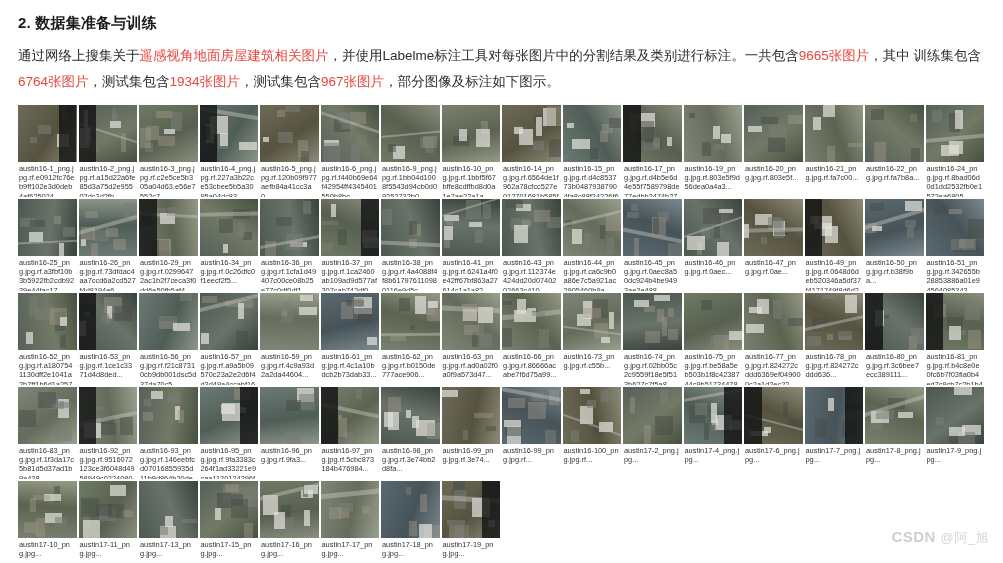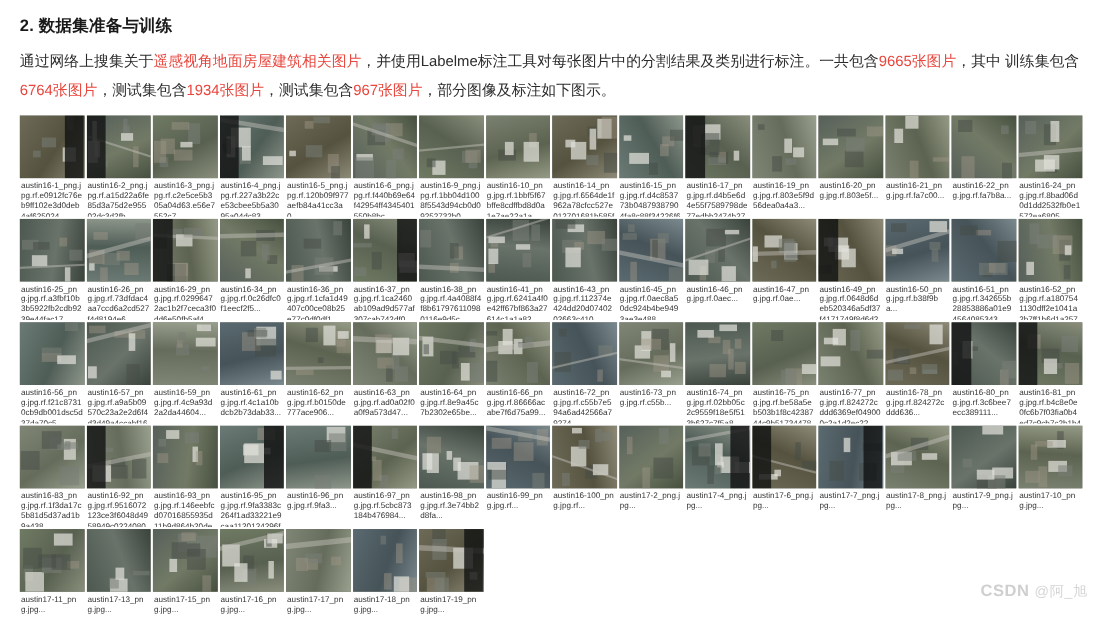--- a/index.html
+++ b/index.html
@@ -419,20 +419,33 @@
           <div class="ov1" style="left: 5.84254%; top: 1.97921%; width: 29.9399%; height: 8.35045px; background: rgba(70, 75, 70, 0.5);"></div>
           <div class="ov1" style="left: 15.985%; top: 33.8801%; width: 29.4718%; height: 11.5955px; background: rgba(120, 125, 118, 0.55);"></div>
           <div class="ov1" style="left: 76.2304%; top: 31.8239%; width: 28.2428%; height: 10.4591px; background: rgba(120, 125, 118, 0.55);"></div>
           <div class="ov1" style="left: 34.7329%; top: 37.5508%; width: 14.5917%; height: 6.31907px; background: rgba(160, 150, 135, 0.45);"></div>
           <div class="ov1" style="left: 20.1172%; top: 44.891%; width: 24.0807%; height: 18.3703px; background: rgba(225, 225, 218, 0.72);"></div>
         </div>
         <div class="caption">austin16-43_png.jpg.rf.112374e424dd20d0740202663c410...</div>
       </div>
       <div class="cell">
         <div class="thumb">
+          <div class="base" style="background: linear-gradient(37deg, rgb(128, 134, 118), rgb(101, 108, 91) 55%, rgb(154, 160, 142));"></div>
+          <div class="ov1" style="left: 15.5386%; top: 53.1219%; width: 17.0922%; height: 14.4627px; background: rgba(225, 225, 218, 0.72);"></div>
+          <div class="ov1" style="left: 3.42773%; top: 36.6528%; width: 12.867%; height: 6.79322px; background: rgba(70, 75, 70, 0.5);"></div>
+          <div class="ov1" style="left: 73.6432%; top: 26.1199%; width: 30.4415%; height: 16.6389px; background: rgba(160, 150, 135, 0.45);"></div>
+          <div class="ov1" style="left: 76.5713%; top: 67.2305%; width: 11.5506%; height: 16.3688px; background: rgba(120, 125, 118, 0.55);"></div>
+          <div class="ov1" style="left: 36.0479%; top: 59.6939%; width: 13.4885%; height: 14.5213px; background: rgba(120, 125, 118, 0.55);"></div>
+          <div class="ov1" style="left: 64.3669%; top: 46.334%; width: 8.47183%; height: 13.4785px; background: rgba(70, 75, 70, 0.5);"></div>
+          <div class="ov2" style="left: -10%; top: 30.0275%; width: 130%; height: 2.90052px; background: rgba(200, 198, 190, 0.45); transform: rotate(-13.4278deg);"></div>
+        </div>
+        <div class="caption">austin16-44_png.jpg.rf.ca6c9b0a86e7c5a921ac2905460b9a...</div>
+      </div>
+      <div class="cell">
+        <div class="thumb">
           <div class="base" style="background: linear-gradient(22deg, rgb(90, 106, 112), rgb(70, 83, 88) 55%, rgb(123, 138, 143));"></div>
           <div class="ov1" style="left: 48.9882%; top: 31.9435%; width: 23.8801%; height: 18.7029px; background: rgba(160, 150, 135, 0.45);"></div>
           <div class="ov1" style="left: 14.1708%; top: 9.32734%; width: 10.7469%; height: 6.85493px; background: rgba(120, 125, 118, 0.55);"></div>
           <div class="ov1" style="left: 60.0316%; top: 22.322%; width: 17.8747%; height: 9.44022px; background: rgba(120, 125, 118, 0.55);"></div>
           <div class="ov1" style="left: 6.00076%; top: 21.9385%; width: 22.2206%; height: 6.93408px; background: rgba(120, 125, 118, 0.55);"></div>
           <div class="ov1" style="left: 18.3061%; top: 68.0669%; width: 9.81335%; height: 18.0945px; background: rgba(160, 150, 135, 0.45);"></div>
           <div class="ov1" style="left: 52.0583%; top: 33.6475%; width: 9.06827%; height: 18.3057px; background: rgba(70, 75, 70, 0.5);"></div>
           <div class="ov1" style="left: 77.6569%; top: 76.7857%; width: 31.9023%; height: 16.4953px; background: rgba(120, 125, 118, 0.55);"></div>
           <div class="ov2" style="left: -10%; top: 61.9841%; width: 130%; height: 4.34784px; background: rgba(200, 198, 190, 0.45); transform: rotate(11.454deg);"></div>
         </div>
@@ -512,20 +525,35 @@
           <div class="ov1" style="left: 12.9154%; top: 69.2497%; width: 12.2069%; height: 11.0846px; background: rgba(225, 225, 218, 0.72);"></div>
           <div class="ov1" style="left: 71.7083%; top: 73.2598%; width: 9.87306%; height: 12.9986px; background: rgba(70, 75, 70, 0.5);"></div>
           <div class="ov1" style="left: 54.046%; top: 26.1883%; width: 29.8351%; height: 16.9715px; background: rgba(160, 150, 135, 0.45);"></div>
           <div class="ov1" style="left: 18.5638%; top: 6.56448%; width: 14.6443%; height: 19.4291px; background: rgba(120, 125, 118, 0.55);"></div>
           <div class="ov1" style="left: 72.2616%; top: 41.8292%; width: 11.429%; height: 9.08459px; background: rgba(225, 225, 218, 0.72);"></div>
         </div>
         <div class="caption">austin16-52_png.jpg.rf.a1807541130dff2e1041a2b7ff1b6d1a2578704c94dj...</div>
       </div>
       <div class="cell">
         <div class="thumb">
+          <div class="base" style="background: linear-gradient(45deg, rgb(76, 88, 80), rgb(105, 115, 106) 55%, rgb(57, 66, 59));"></div>
+          <div class="ov1" style="left: 43.1917%; top: 6.96834%; width: 30.796%; height: 15.9392px; background: rgba(160, 150, 135, 0.45);"></div>
+          <div class="ov1" style="left: 9.69374%; top: 33.6588%; width: 9.58528%; height: 5.28039px; background: rgba(225, 225, 218, 0.72);"></div>
+          <div class="ov1" style="left: 1.67351%; top: 49.0144%; width: 11.0598%; height: 14.7423px; background: rgba(225, 225, 218, 0.72);"></div>
+          <div class="ov1" style="left: 0.635529%; top: 19.5074%; width: 27.3097%; height: 14.0003px; background: rgba(70, 75, 70, 0.5);"></div>
+          <div class="ov1" style="left: 60.2876%; top: 23.1796%; width: 30.6896%; height: 15.1157px; background: rgba(70, 75, 70, 0.5);"></div>
+          <div class="ov1" style="left: 47.9729%; top: 23.1333%; width: 9.08891%; height: 12.635px; background: rgba(225, 225, 218, 0.72);"></div>
+          <div class="ov1" style="left: 39.9626%; top: 37.3242%; width: 12.3241%; height: 8.21296px; background: rgba(120, 125, 118, 0.55);"></div>
+          <div class="ov1" style="left: 45.5358%; top: 42.6519%; width: 10.5416%; height: 6.29105px; background: rgba(120, 125, 118, 0.55);"></div>
+          <div class="ov3" style="left: 0px; top: 0px; width: 30%; height: 100%; background: rgba(18, 20, 20, 0.82);"></div>
+        </div>
+        <div class="caption">austin16-53_png.jpg.rf.1ce1c3371d4d8ded...</div>
+      </div>
+      <div class="cell">
+        <div class="thumb">
           <div class="base" style="background: linear-gradient(113deg, rgb(107, 122, 116), rgb(79, 93, 87) 55%, rgb(141, 150, 138));"></div>
           <div class="ov1" style="left: 70.6179%; top: 0.599213%; width: 20.3691%; height: 7.83346px; background: rgba(120, 125, 118, 0.55);"></div>
           <div class="ov1" style="left: 34.258%; top: 48.6973%; width: 31.274%; height: 8.24928px; background: rgba(160, 150, 135, 0.45);"></div>
           <div class="ov1" style="left: 57.6713%; top: 52.3457%; width: 30.2021%; height: 8.0427px; background: rgba(225, 225, 218, 0.72);"></div>
           <div class="ov1" style="left: 33.4686%; top: 40.9214%; width: 30.6684%; height: 6.88078px; background: rgba(120, 125, 118, 0.55);"></div>
         </div>
         <div class="caption">austin16-56_png.jpg.rf.f21c87310cb9db001dsc5d37da70c5...</div>
       </div>
       <div class="cell">
         <div class="thumb">
@@ -585,64 +613,38 @@
           <div class="ov1" style="left: 52.9761%; top: 68.2328%; width: 8.90448%; height: 15.2142px; background: rgba(70, 75, 70, 0.5);"></div>
           <div class="ov1" style="left: 66.4407%; top: 70.927%; width: 19.5666%; height: 13.308px; background: rgba(120, 125, 118, 0.55);"></div>
           <div class="ov1" style="left: 38.7936%; top: 55.972%; width: 25.9454%; height: 9.95266px; background: rgba(160, 150, 135, 0.45);"></div>
           <div class="ov1" style="left: 60.8731%; top: 49.6806%; width: 11.1985%; height: 15.1544px; background: rgba(120, 125, 118, 0.55);"></div>
           <div class="ov1" style="left: 36.6684%; top: 27.4454%; width: 23.9982%; height: 12.0852px; background: rgba(225, 225, 218, 0.72);"></div>
           <div class="ov1" style="left: 62.1364%; top: 23.9875%; width: 26.6727%; height: 16.3186px; background: rgba(225, 225, 218, 0.72);"></div>
           <div class="ov1" style="left: 34.8266%; top: 19.3832%; width: 25.8716%; height: 17.197px; background: rgba(160, 150, 135, 0.45);"></div>
           <div class="ov2" style="left: -10%; top: 23.7186%; width: 130%; height: 4.98451px; background: rgba(200, 198, 190, 0.45); transform: rotate(2.6849deg);"></div>
         </div>
         <div class="caption">austin16-63_png.jpg.rf.ad0a02f0a0f9a573d47...</div>
-      </div>
-      <div class="cell">
-        <div class="thumb">
-          <div class="base" style="background: linear-gradient(116deg, rgb(111, 122, 99), rgb(88, 96, 80) 55%, rgb(138, 143, 124));"></div>
-          <div class="ov1" style="left: 5.52292%; top: 23.6392%; width: 16.8616%; height: 17.8037px; background: rgba(225, 225, 218, 0.72);"></div>
-          <div class="ov1" style="left: 60.9948%; top: 38.5934%; width: 25.516%; height: 9.73243px; background: rgba(70, 75, 70, 0.5);"></div>
-          <div class="ov1" style="left: 7.37781%; top: 35.4557%; width: 8.40096%; height: 9.01668px; background: rgba(70, 75, 70, 0.5);"></div>
-          <div class="ov1" style="left: 65.2952%; top: 65.0037%; width: 14.1495%; height: 15.5063px; background: rgba(225, 225, 218, 0.72);"></div>
-          <div class="ov1" style="left: 78.8715%; top: 26.2436%; width: 10.6137%; height: 12.1426px; background: rgba(120, 125, 118, 0.55);"></div>
-          <div class="ov1" style="left: 51.9262%; top: 48.2406%; width: 9.68117%; height: 14.9191px; background: rgba(70, 75, 70, 0.5);"></div>
-          <div class="ov1" style="left: 79.5808%; top: 64.8392%; width: 27.8508%; height: 18.4959px; background: rgba(120, 125, 118, 0.55);"></div>
-          <div class="ov1" style="left: 32.8378%; top: 45.1051%; width: 25.0506%; height: 12.5727px; background: rgba(70, 75, 70, 0.5);"></div>
-          <div class="ov2" style="left: -10%; top: 28.5139%; width: 130%; height: 3.66025px; background: rgba(200, 198, 190, 0.45); transform: rotate(6.75812deg);"></div>
-        </div>
-        <div class="caption">austin16-64_png.jpg.rf.8e9a45c7b2302e65be...</div>
       </div>
       <div class="cell">
         <div class="thumb">
           <div class="base" style="background: linear-gradient(51deg, rgb(122, 129, 112), rgb(92, 99, 80) 55%, rgb(148, 154, 133));"></div>
           <div class="ov1" style="left: 63.6153%; top: 63.6737%; width: 17.0093%; height: 18.3785px; background: rgba(120, 125, 118, 0.55);"></div>
           <div class="ov1" style="left: 1.38428%; top: 14.2489%; width: 16.1353%; height: 4.07034px; background: rgba(70, 75, 70, 0.5);"></div>
           <div class="ov1" style="left: 26.4048%; top: 11.0028%; width: 14.9002%; height: 15.1383px; background: rgba(225, 225, 218, 0.72);"></div>
           <div class="ov1" style="left: 19.9085%; top: 29.7791%; width: 22.5595%; height: 11.551px; background: rgba(225, 225, 218, 0.72);"></div>
           <div class="ov1" style="left: 42.8086%; top: 26.3265%; width: 14.4909%; height: 13.8803px; background: rgba(225, 225, 218, 0.72);"></div>
           <div class="ov1" style="left: 0.499744%; top: 60.8691%; width: 17.165%; height: 19.7526px; background: rgba(70, 75, 70, 0.5);"></div>
           <div class="ov1" style="left: 50.4813%; top: 31.1701%; width: 23.6857%; height: 5.23119px; background: rgba(70, 75, 70, 0.5);"></div>
           <div class="ov1" style="left: 61.046%; top: 22.3122%; width: 13.3979%; height: 6.77349px; background: rgba(120, 125, 118, 0.55);"></div>
           <div class="ov2" style="left: -10%; top: 33.7525%; width: 130%; height: 4.85578px; background: rgba(200, 198, 190, 0.45); transform: rotate(-6.02334deg);"></div>
         </div>
         <div class="caption">austin16-66_png.jpg.rf.86666acabe7f6d75a99...</div>
       </div>
       <div class="cell">
         <div class="thumb">
-          <div class="base" style="background: linear-gradient(64deg, rgb(90, 106, 112), rgb(70, 83, 88) 55%, rgb(123, 138, 143));"></div>
-          <div class="ov1" style="left: 3.22765%; top: 46.5998%; width: 25.9761%; height: 18.3085px; background: rgba(70, 75, 70, 0.5);"></div>
-          <div class="ov1" style="left: 72.1555%; top: 36.9259%; width: 21.1761%; height: 10.1961px; background: rgba(120, 125, 118, 0.55);"></div>
-          <div class="ov1" style="left: 69.6648%; top: 75.5339%; width: 8.29796%; height: 11.2853px; background: rgba(160, 150, 135, 0.45);"></div>
-          <div class="ov1" style="left: 10.3695%; top: 11.239%; width: 12.1411%; height: 6.2893px; background: rgba(70, 75, 70, 0.5);"></div>
-          <div class="ov2" style="left: -10%; top: 58.7414%; width: 130%; height: 2.11828px; background: rgba(200, 198, 190, 0.45); transform: rotate(-13.0345deg);"></div>
-        </div>
-        <div class="caption">austin16-72_png.jpg.rf.c55b7e594a6ad42566a79274...</div>
-      </div>
-      <div class="cell">
-        <div class="thumb">
           <div class="base" style="background: linear-gradient(160deg, rgb(128, 134, 118), rgb(101, 108, 91) 55%, rgb(154, 160, 142));"></div>
           <div class="ov1" style="left: 79.1329%; top: 33.7385%; width: 8.30532%; height: 17.1419px; background: rgba(225, 225, 218, 0.72);"></div>
           <div class="ov1" style="left: 52.7647%; top: 9.8023%; width: 25.1941%; height: 19.2024px; background: rgba(70, 75, 70, 0.5);"></div>
           <div class="ov1" style="left: 35.2642%; top: 13.4044%; width: 14.8772%; height: 17.9856px; background: rgba(225, 225, 218, 0.72);"></div>
           <div class="ov1" style="left: 25.292%; top: 37.0213%; width: 23.1144%; height: 11.4473px; background: rgba(225, 225, 218, 0.72);"></div>
           <div class="ov1" style="left: 53.82%; top: 53.3685%; width: 23.7198%; height: 14.4235px; background: rgba(160, 150, 135, 0.45);"></div>
           <div class="ov1" style="left: 66.2609%; top: 77.3351%; width: 14.2425%; height: 5.98292px; background: rgba(225, 225, 218, 0.72);"></div>
           <div class="ov1" style="left: 35.6838%; top: 26.2245%; width: 30.8728%; height: 9.57019px; background: rgba(160, 150, 135, 0.45);"></div>
           <div class="ov2" style="left: -10%; top: 64.6509%; width: 130%; height: 2.19562px; background: rgba(200, 198, 190, 0.45); transform: rotate(7.88291deg);"></div>
         </div>
@@ -800,20 +802,30 @@
           <div class="base" style="background: linear-gradient(16deg, rgb(76, 88, 80), rgb(105, 115, 106) 55%, rgb(57, 66, 59));"></div>
           <div class="ov1" style="left: 12.7611%; top: 43.8684%; width: 17.5677%; height: 17.7455px; background: rgba(225, 225, 218, 0.72);"></div>
           <div class="ov1" style="left: 60.2793%; top: 57.7502%; width: 31.8642%; height: 15.8086px; background: rgba(225, 225, 218, 0.72);"></div>
           <div class="ov1" style="left: 4.60991%; top: 43.1446%; width: 15.6727%; height: 15.0289px; background: rgba(225, 225, 218, 0.72);"></div>
           <div class="ov1" style="left: 52.6928%; top: 51.1246%; width: 13.0412%; height: 11.8743px; background: rgba(225, 225, 218, 0.72);"></div>
           <div class="ov1" style="left: 78.7476%; top: 62.6173%; width: 24.7044%; height: 16.2885px; background: rgba(160, 150, 135, 0.45);"></div>
           <div class="ov1" style="left: 43.1225%; top: 40.9166%; width: 8.07963%; height: 7.56787px; background: rgba(225, 225, 218, 0.72);"></div>
           <div class="ov1" style="left: 11.5746%; top: 18.0959%; width: 22.3402%; height: 14.2878px; background: rgba(160, 150, 135, 0.45);"></div>
         </div>
         <div class="caption">austin16-98_png.jpg.rf.3e74bb2d8fa...</div>
+      </div>
+      <div class="cell">
+        <div class="thumb">
+          <div class="base" style="background: linear-gradient(102deg, rgb(110, 106, 88), rgb(85, 82, 63) 55%, rgb(141, 138, 120));"></div>
+          <div class="ov1" style="left: 36.0103%; top: 76.2174%; width: 9.97207%; height: 9.11759px; background: rgba(120, 125, 118, 0.55);"></div>
+          <div class="ov1" style="left: 76.7937%; top: 69.0433%; width: 16.9343%; height: 5.07991px; background: rgba(70, 75, 70, 0.5);"></div>
+          <div class="ov1" style="left: 0.238221%; top: 4.94479%; width: 27.6941%; height: 6.91263px; background: rgba(225, 225, 218, 0.72);"></div>
+          <div class="ov1" style="left: 55.968%; top: 45.1089%; width: 31.6139%; height: 5.26464px; background: rgba(160, 150, 135, 0.45);"></div>
+        </div>
+        <div class="caption">austin16-99_png.jpg.rf.3e74...</div>
       </div>
       <div class="cell">
         <div class="thumb">
           <div class="base" style="background: linear-gradient(27deg, rgb(90, 106, 112), rgb(70, 83, 88) 55%, rgb(123, 138, 143));"></div>
           <div class="ov1" style="left: 9.46529%; top: 19.7058%; width: 29.8979%; height: 9.59789px; background: rgba(160, 150, 135, 0.45);"></div>
           <div class="ov1" style="left: 9.26043%; top: 69.0646%; width: 22.4269%; height: 17.234px; background: rgba(225, 225, 218, 0.72);"></div>
           <div class="ov1" style="left: 79.9593%; top: 5.98553%; width: 16.9568%; height: 14.7046px; background: rgba(160, 150, 135, 0.45);"></div>
           <div class="ov1" style="left: 72.6622%; top: 74.7744%; width: 19.1224%; height: 19.2007px; background: rgba(120, 125, 118, 0.55);"></div>
           <div class="ov1" style="left: 49.5778%; top: 9.04224%; width: 22.968%; height: 8.87498px; background: rgba(120, 125, 118, 0.55);"></div>
           <div class="ov1" style="left: 43.7934%; top: 26.3768%; width: 30.8113%; height: 17.1941px; background: rgba(160, 150, 135, 0.45);"></div>

